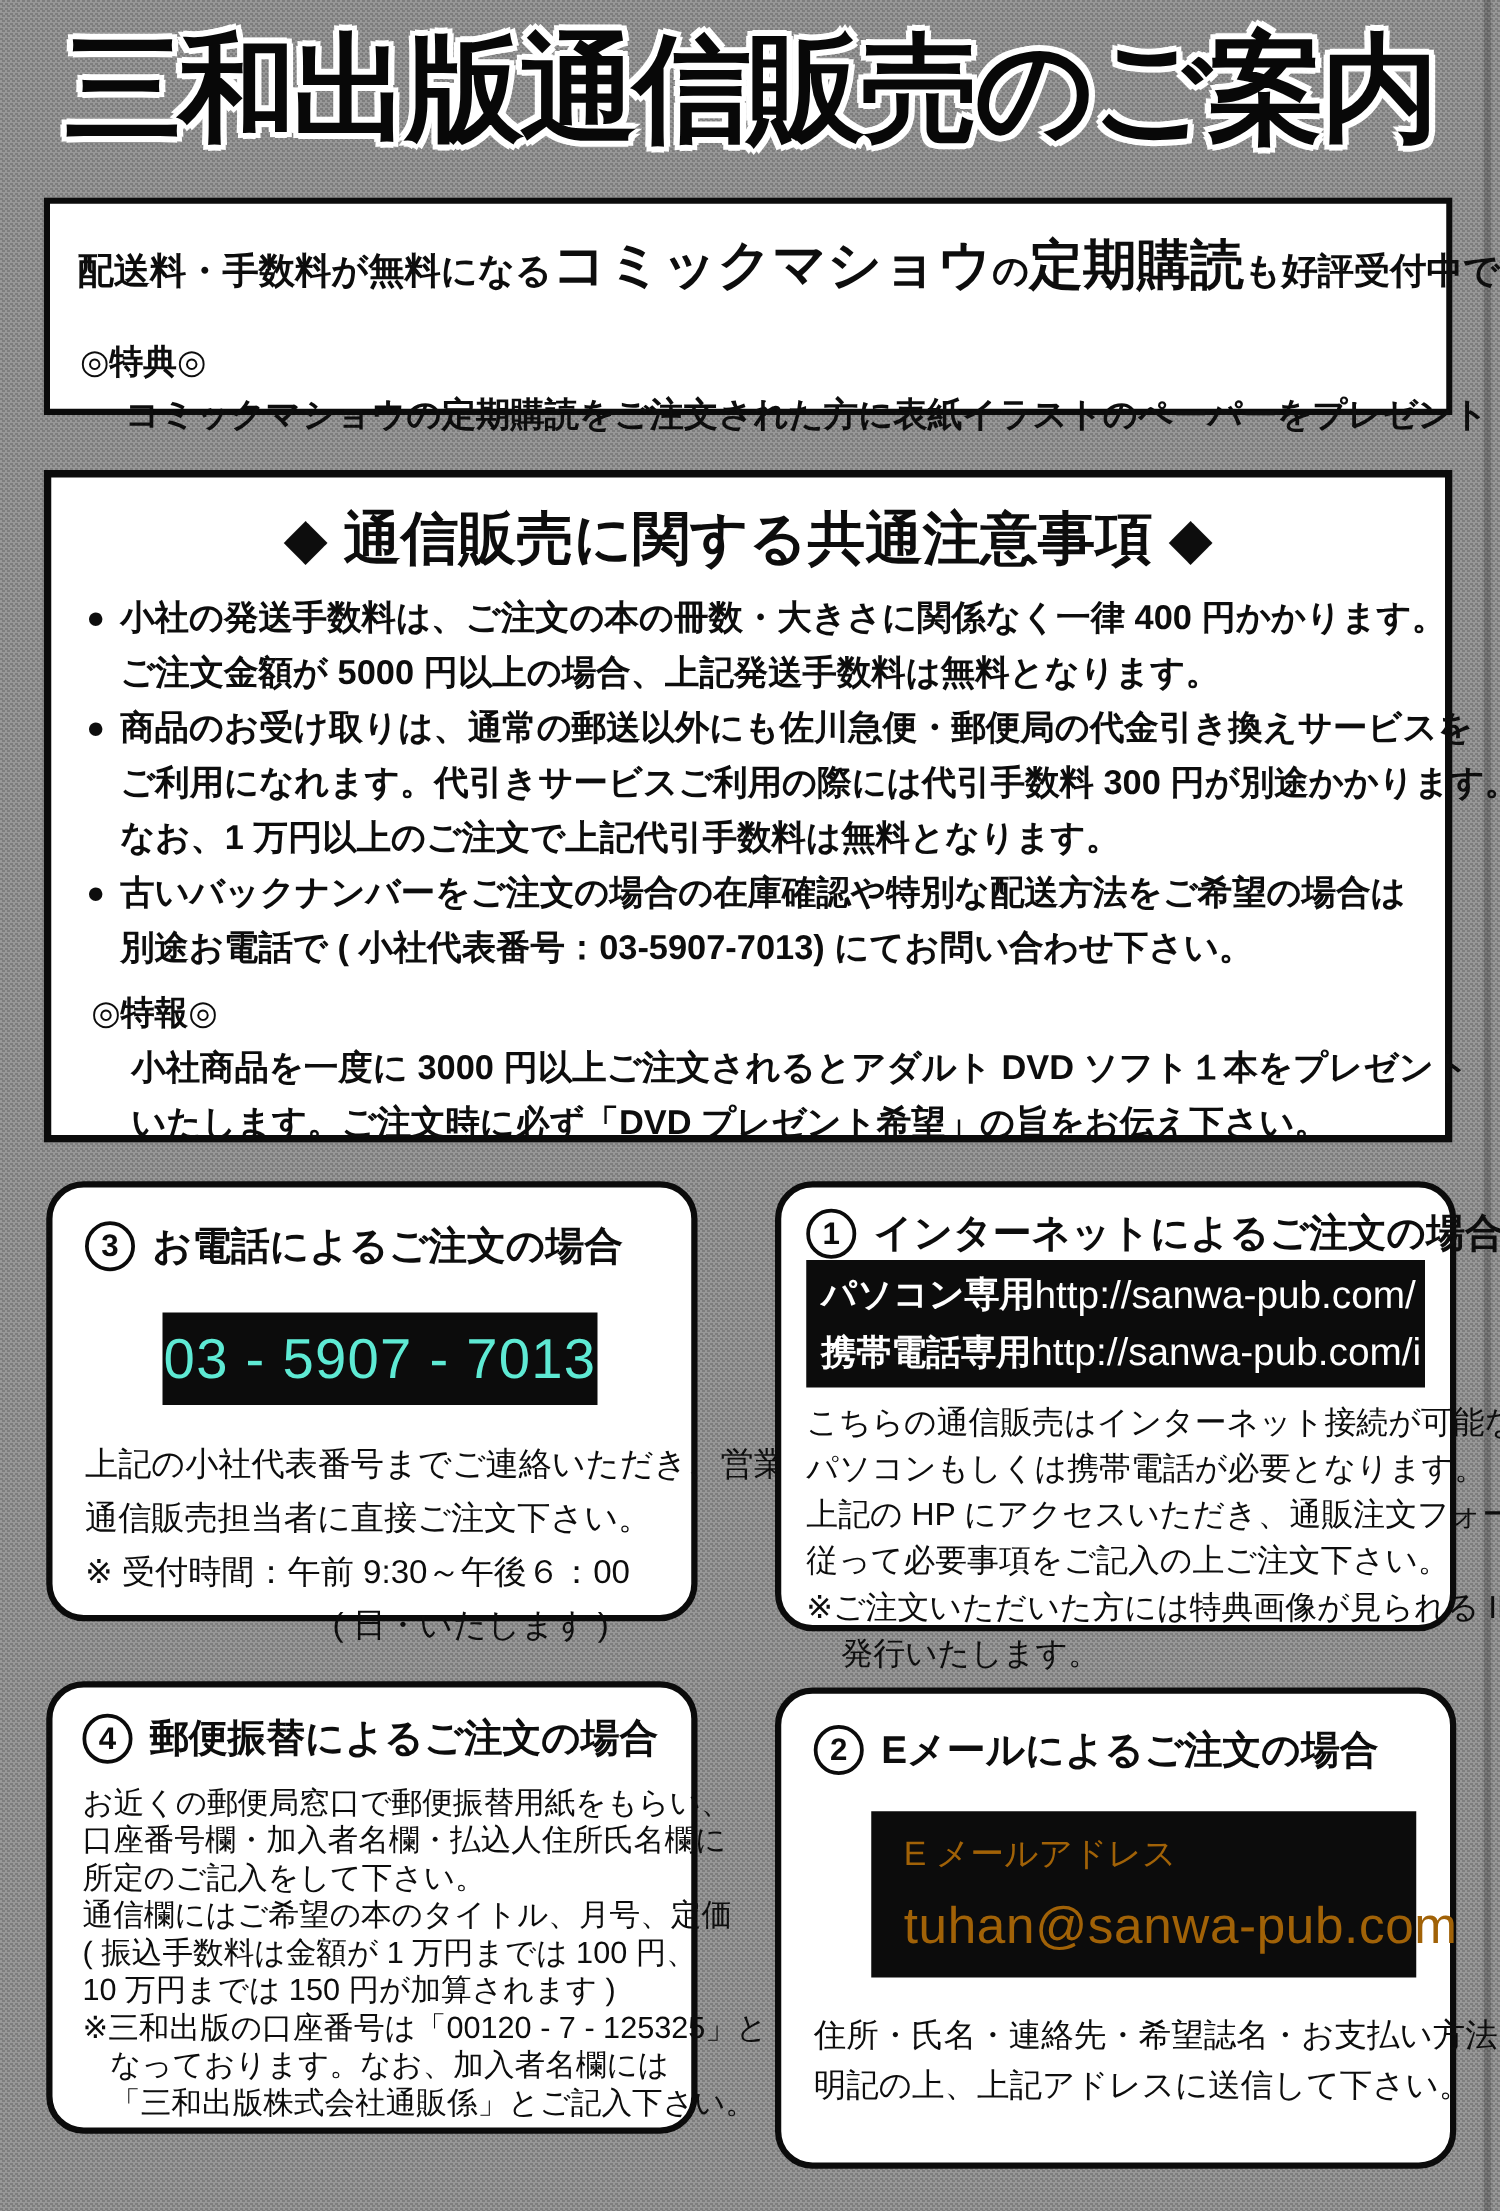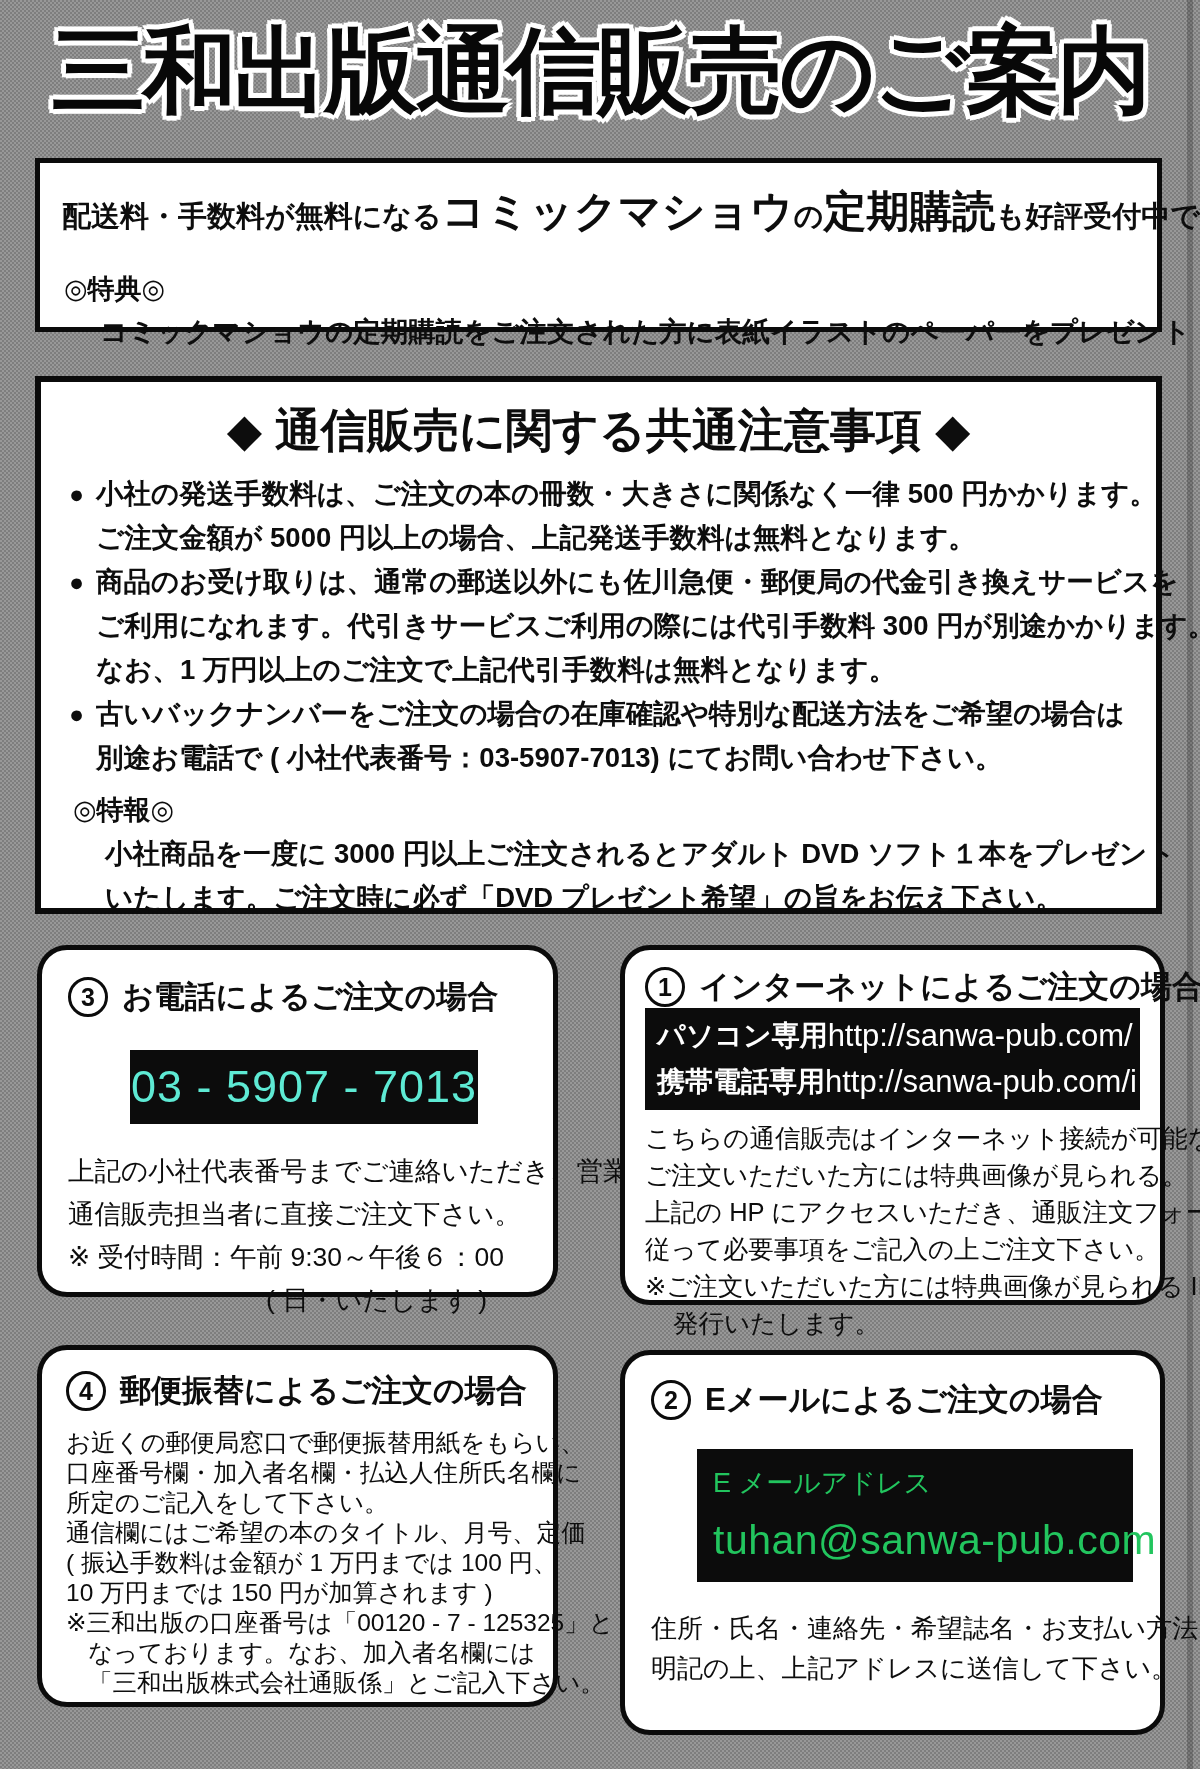--- a/index.html
+++ b/index.html
@@ -90,22 +90,22 @@
   .indent-1{padding-left:28px;}
 
   .postal-box{left:37px;top:1345px;width:521px;height:362px;padding:20px 22px 0 24px;}
   .postal-body{margin-top:16px;font-size:24.5px;font-weight:500;}
   .postal-body div{line-height:30px;white-space:nowrap;}
   .indent-2{padding-left:22px;}
 
   .mail-box{left:620px;top:1350px;width:545px;height:385px;padding:24px 24px 0 26px;}
   .email-display{
     margin:28px 0 0 46px;width:436px;box-sizing:border-box;
-    background:#0c0c0c;color:#22c55e;
-    padding:16px 20px 18px 16px;
+    background:#0c0c0c;color:#a16207;
+    padding:16px 20px 18px 26px;
   }
   .email-label{font-size:27px;margin-bottom:16px;white-space:nowrap;}
   .email-address{font-size:41px;letter-spacing:0.5px;white-space:nowrap;}
   .mail-body{margin-top:26px;font-size:26px;}
   .mail-body div{line-height:40px;white-space:nowrap;}
 </style>
 </head>
 <body>
 
 <div class="page">
@@ -120,21 +120,21 @@
     <p class="tokuten">◎特典◎</p>
     <p class="tokuten-text">コミックマショウの定期購読をご注文された方に表紙イラストのペーパーをプレゼント !!!</p>
   </section>
 
   <section class="panel notice-box">
     <h2 class="notice-title">◆ 通信販売に関する共通注意事項 ◆</h2>
 
     <div class="bullet">
       <span class="marker">●</span>
       <div class="b-lines">
-        <div>小社の発送手数料は、ご注文の本の冊数・大きさに関係なく一律 500 円かかります。</div>
+        <div>小社の発送手数料は、ご注文の本の冊数・大きさに関係なく一律 400 円かかります。</div>
         <div>ご注文金額が 5000 円以上の場合、上記発送手数料は無料となります。</div>
       </div>
     </div>
 
     <div class="bullet">
       <span class="marker">●</span>
       <div class="b-lines">
         <div>商品のお受け取りは、通常の郵送以外にも佐川急便・郵便局の代金引き換えサービスを</div>
         <div>ご利用になれます。代引きサービスご利用の際には代引手数料 300 円が別途かかります。</div>
         <div>なお、1 万円以上のご注文で上記代引手数料は無料となります。</div>
@@ -180,21 +180,21 @@
         <span class="url-label">パソコン専用</span>
         <span class="url-value">http://sanwa-pub.com/</span>
       </div>
       <div class="url-row">
         <span class="url-label">携帯電話専用</span>
         <span class="url-value">http://sanwa-pub.com/i</span>
       </div>
     </div>
     <div class="net-body">
       <div>こちらの通信販売はインターネット接続が可能な</div>
-      <div>ご注文いただいた方には特典画像が見られる。</div>
+      <div>パソコンもしくは携帯電話が必要となります。</div>
       <div>上記の HP にアクセスいただき、通販注文フォームに</div>
       <div>従って必要事項をご記入の上ご注文下さい。</div>
       <div>※ご注文いただいた方には特典画像が見られる ID を</div>
       <div class="indent-1">発行いたします。</div>
     </div>
   </section>
 
   <section class="panel round postal-box">
     <h3 class="box-head">
       <span class="circ">4</span>

